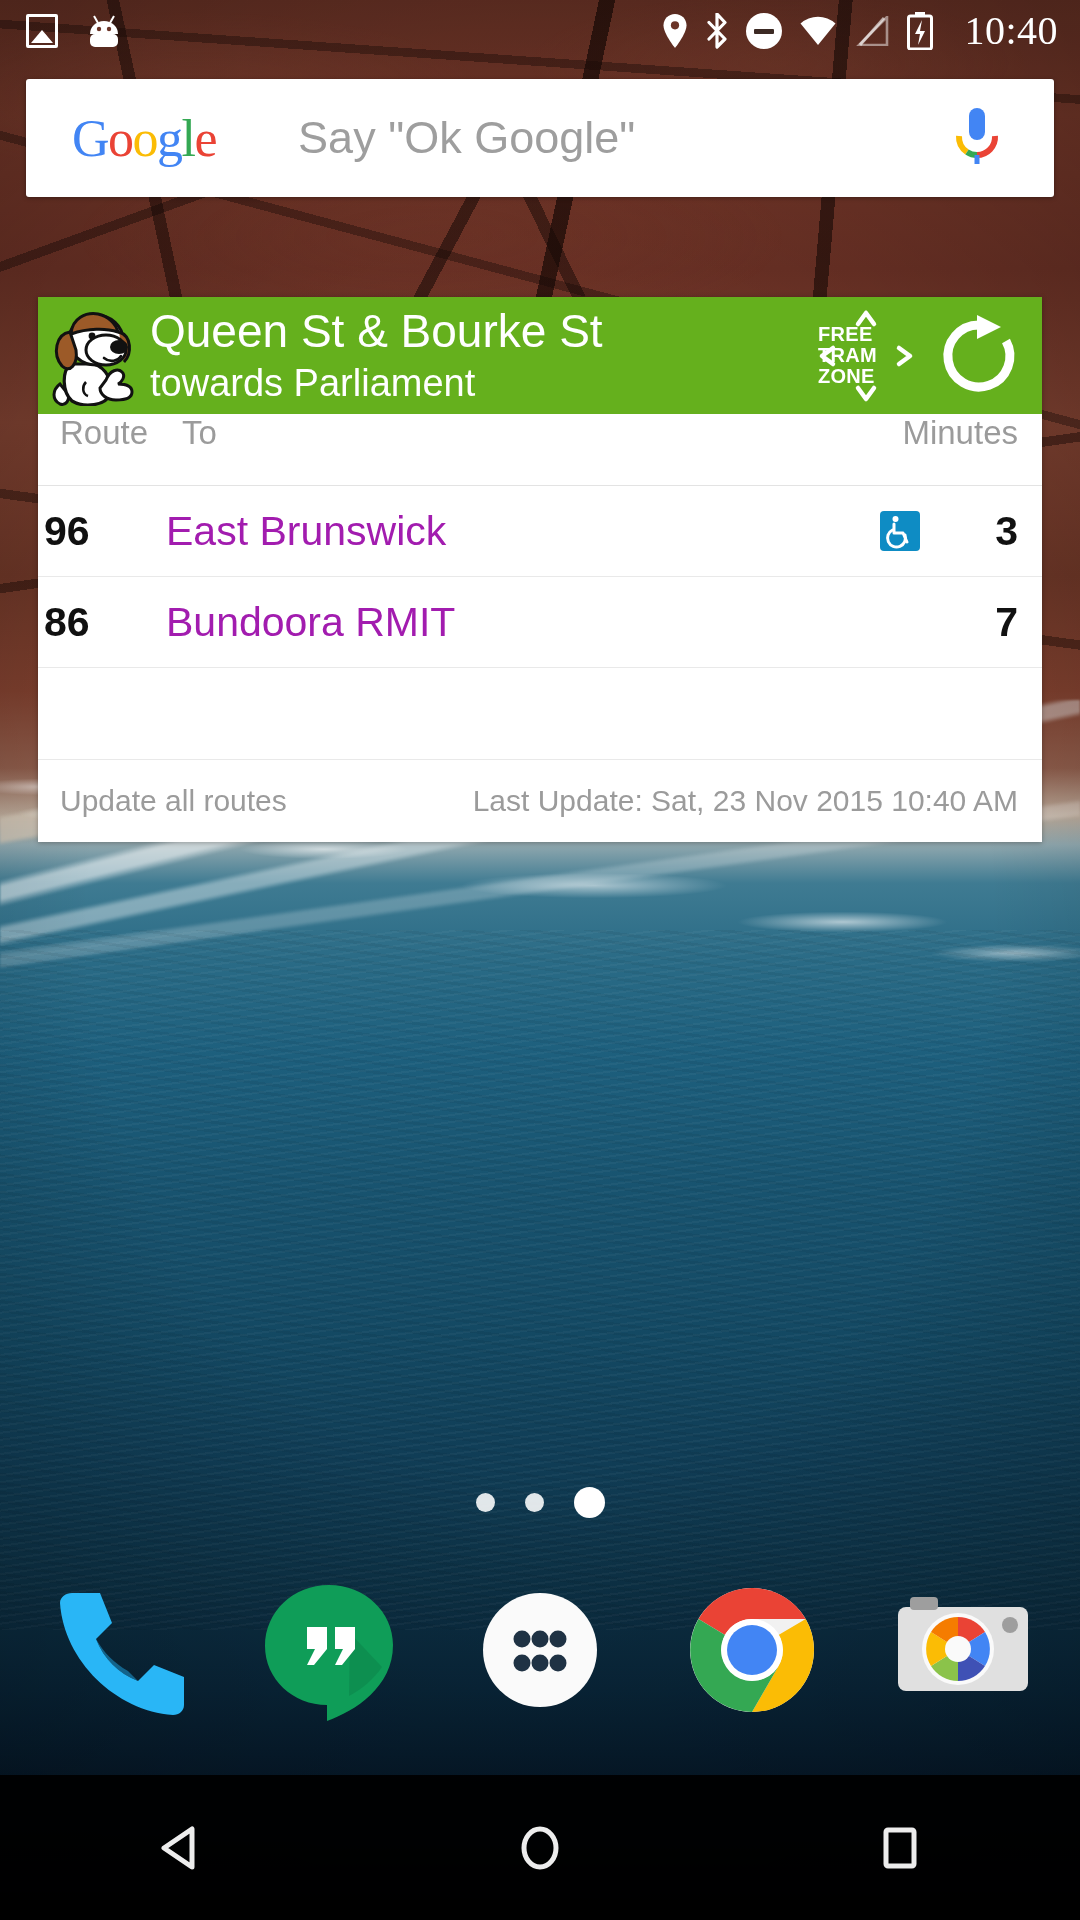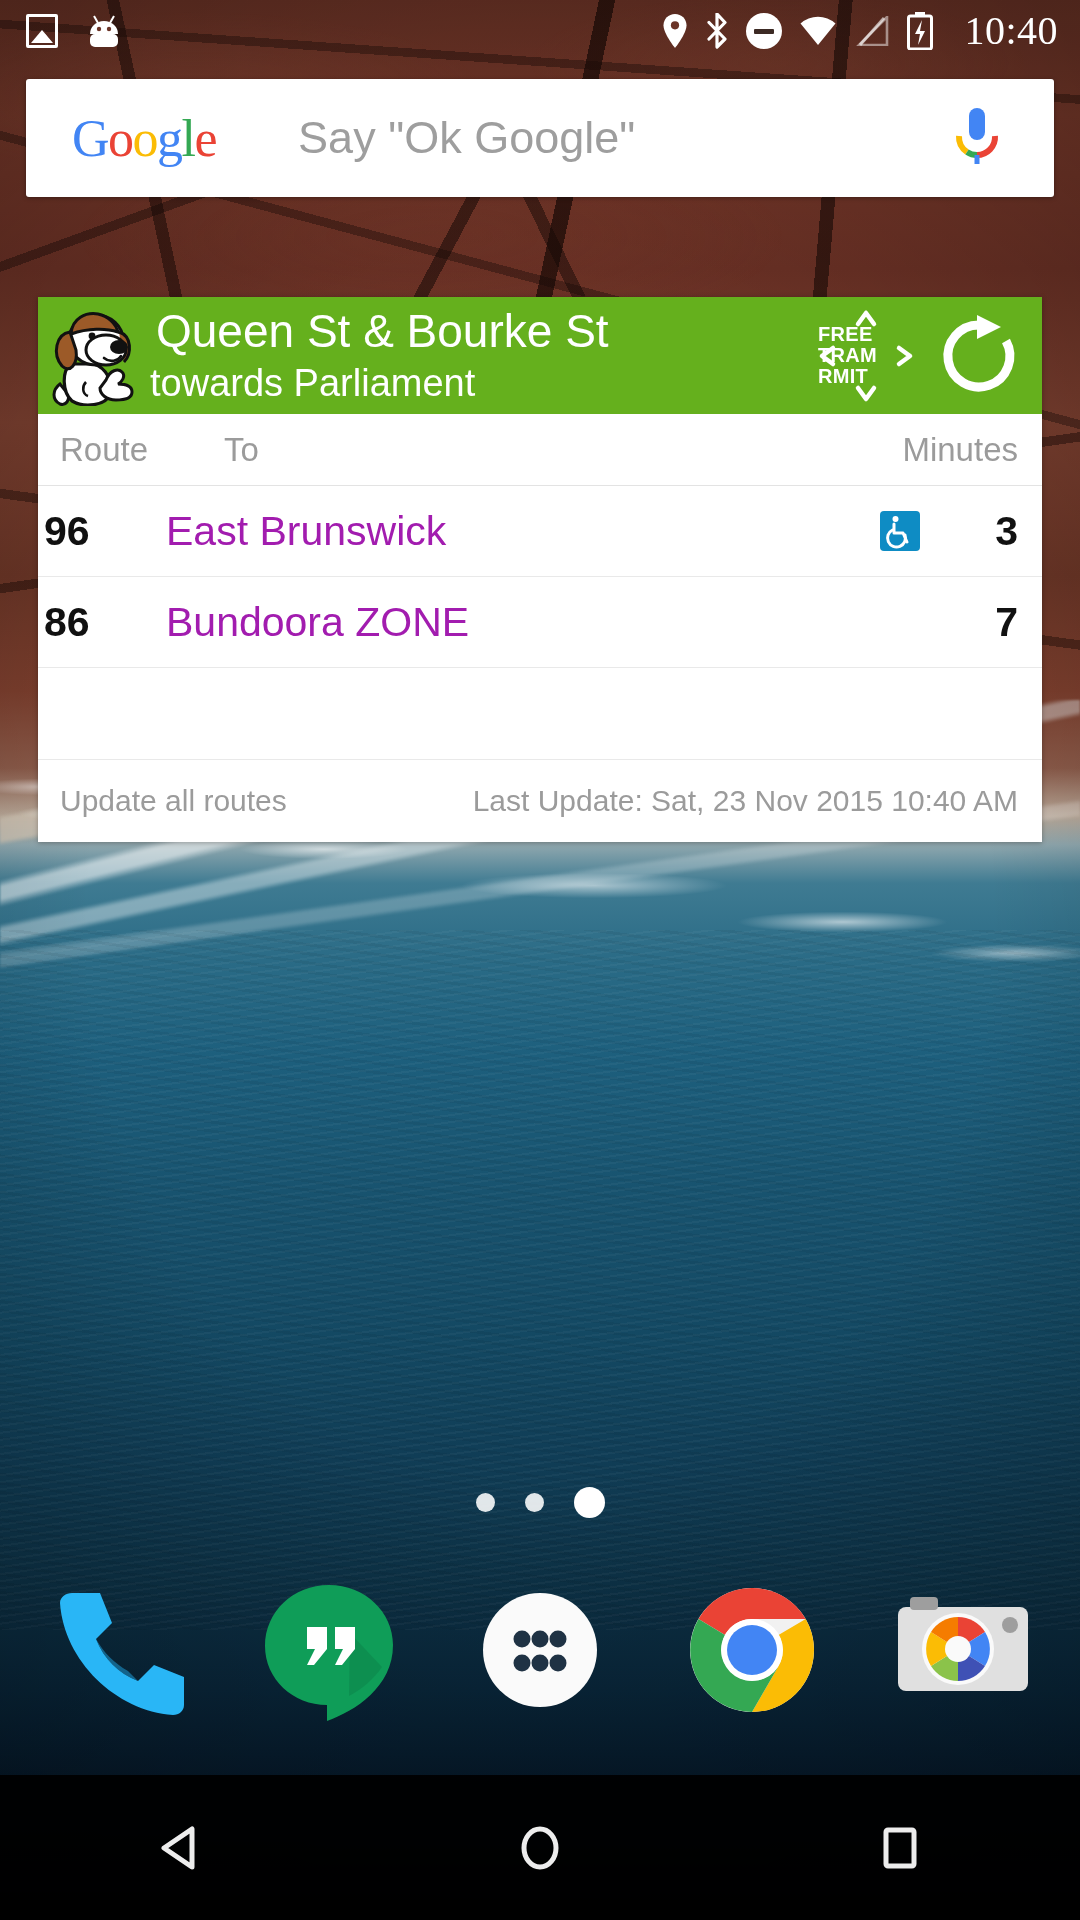--- a/index.html
+++ b/index.html
@@ -174,42 +174,42 @@
     background: #65B01D;
     height: 117px;
     display: flex; align-items: center;
     padding: 0 14px 0 10px;
     position: relative;
   }
   .dog { width: 96px; height: 100px; flex: 0 0 96px; margin-right: 6px; }
   .tw-titles { display: flex; flex-direction: column; justify-content: center; min-width: 0; }
   .tw-stop {
     color: #fff; font-size: 46px; font-weight: 400; line-height: 1.06;
-    white-space: nowrap; overflow: hidden; margin-left: 6px;
+    white-space: nowrap; overflow: hidden;
   }
   .tw-dir {
     color: #fff; font-size: 38px; font-weight: 400; line-height: 1.12;
     margin-top: 6px; white-space: nowrap;
   }
   .tw-badges { margin-left: auto; display: flex; align-items: center; gap: 22px; padding-right: 6px; }
   .ftz { width: 96px; height: 94px; position: relative; }
   .ftz-text {
     position: absolute; inset: 0;
     display: flex; flex-direction: column; align-items: flex-start; justify-content: center;
     color: #fff; font-size: 20px; font-weight: 700; line-height: 1.06;
     letter-spacing: .3px; font-family: "Liberation Sans", sans-serif;
   }
   .refresh-btn { width: 86px; height: 86px; position: relative; cursor: pointer; }
 
   
   .tw-colhead {
-    display: flex; align-items: center;
+    display: flex; 
     height: 72px; padding: 0 24px 0 22px;
     border-bottom: 1px solid #e3e3e3;
-    color: #9b9b9b; font-size: 33px; gap: 42px;
+    color: #9b9b9b; font-size: 33px;
   }
   .ch-route { width: 100px; text-align: left; }
   .ch-to { margin-left: 22px; flex: 1; }
   .ch-min { text-align: right; }
 
   .tw-row {
     display: flex; align-items: center;
     height: 91px; padding: 0 24px 0 6px;
     border-bottom: 1px solid #e9e9e9;
   }
@@ -380,21 +380,21 @@
         <div class="ftz">
           <svg viewBox="0 0 96 94" width="96" height="94" style="position:absolute;inset:0;">
             <path d="M48 4 L40 15 M48 4 L56 15" fill="none" stroke="#fff" stroke-width="4.5" stroke-linecap="round"></path>
             <path d="M92 47 L81 39 M92 47 L81 55" fill="none" stroke="#fff" stroke-width="4.5" stroke-linecap="round"></path>
             <path d="M48 90 L40 79 M48 90 L56 79" fill="none" stroke="#fff" stroke-width="4.5" stroke-linecap="round"></path>
             <path d="M4 47 L15 39 M4 47 L15 55" fill="none" stroke="#fff" stroke-width="4.5" stroke-linecap="round"></path>
           </svg>
           <div class="ftz-text">
             <span>FREE</span>
             <span>TRAM</span>
-            <span>RMIT</span>
+            <span>ZONE</span>
           </div>
         </div>
 
         <div class="refresh-btn">
           <svg viewBox="0 0 86 86" width="86" height="86">
             <path d="M43 12 A31 31 0 1 0 70 28" fill="none" stroke="#fff" stroke-width="9" stroke-linecap="butt"></path>
             <path d="M41 2 L41 26 L65 14 Z" fill="#fff"></path>
           </svg>
         </div>
       </div>
@@ -414,21 +414,21 @@
           <circle cx="15.5" cy="8" r="3" fill="#fff"></circle>
           <path d="M14 13 L14 22 L23 22 L27 31" fill="none" stroke="#fff" stroke-width="3" stroke-linecap="round" stroke-linejoin="round"></path>
           <path d="M25 24 A9 9 0 1 1 12.5 19" fill="none" stroke="#fff" stroke-width="3" stroke-linecap="round"></path>
         </svg>
       </div>
       <div class="r-min">3</div>
     </div>
 
     <div class="tw-row">
       <div class="r-route">86</div>
-      <div class="r-dest">Bundoora ZONE</div>
+      <div class="r-dest">Bundoora RMIT</div>
       <div class="r-acc hidden"></div>
       <div class="r-min">7</div>
     </div>
 
     <div class="tw-spacer"></div>
 
     <div class="tw-footer">
       <div>Update all routes</div>
       <div class="tf-right">Last Update: Sat, 23 Nov 2015 10:40 AM</div>
     </div>

